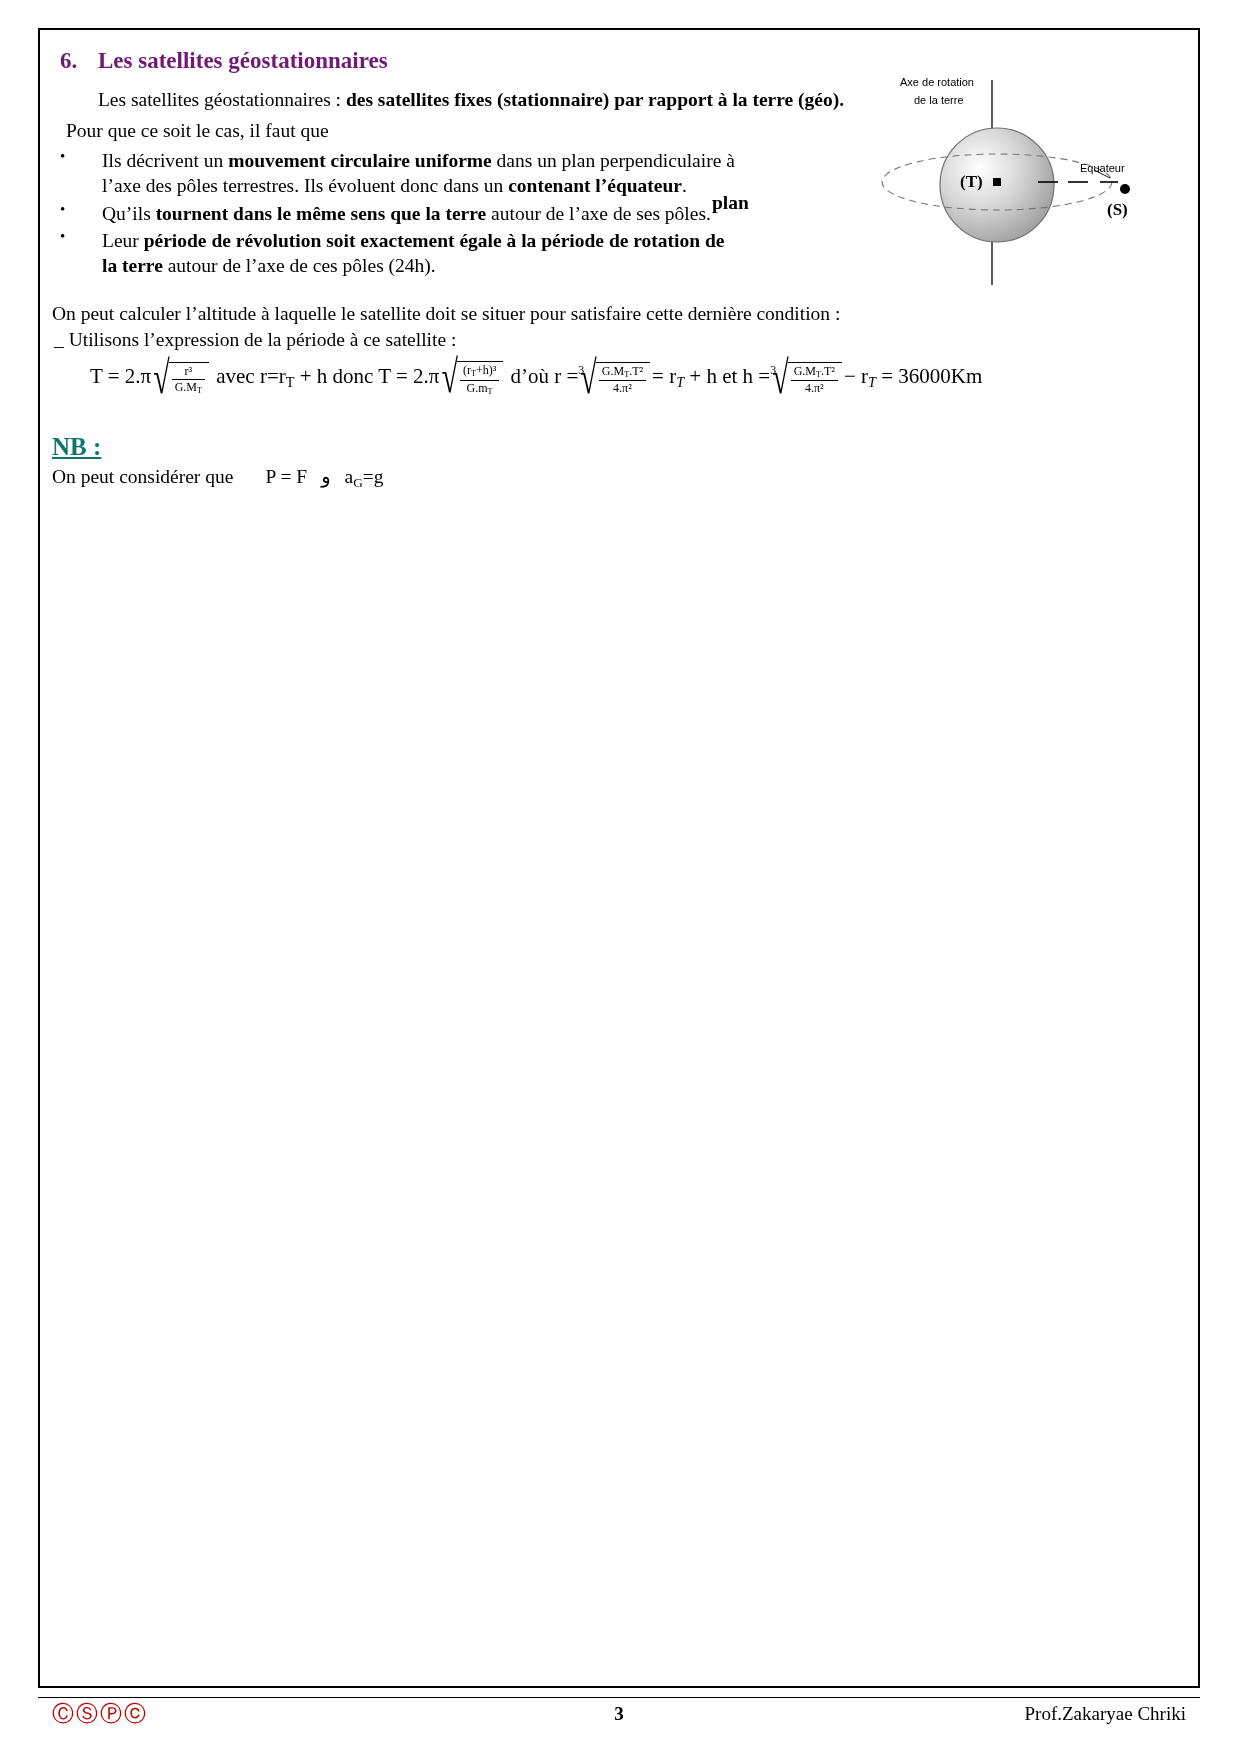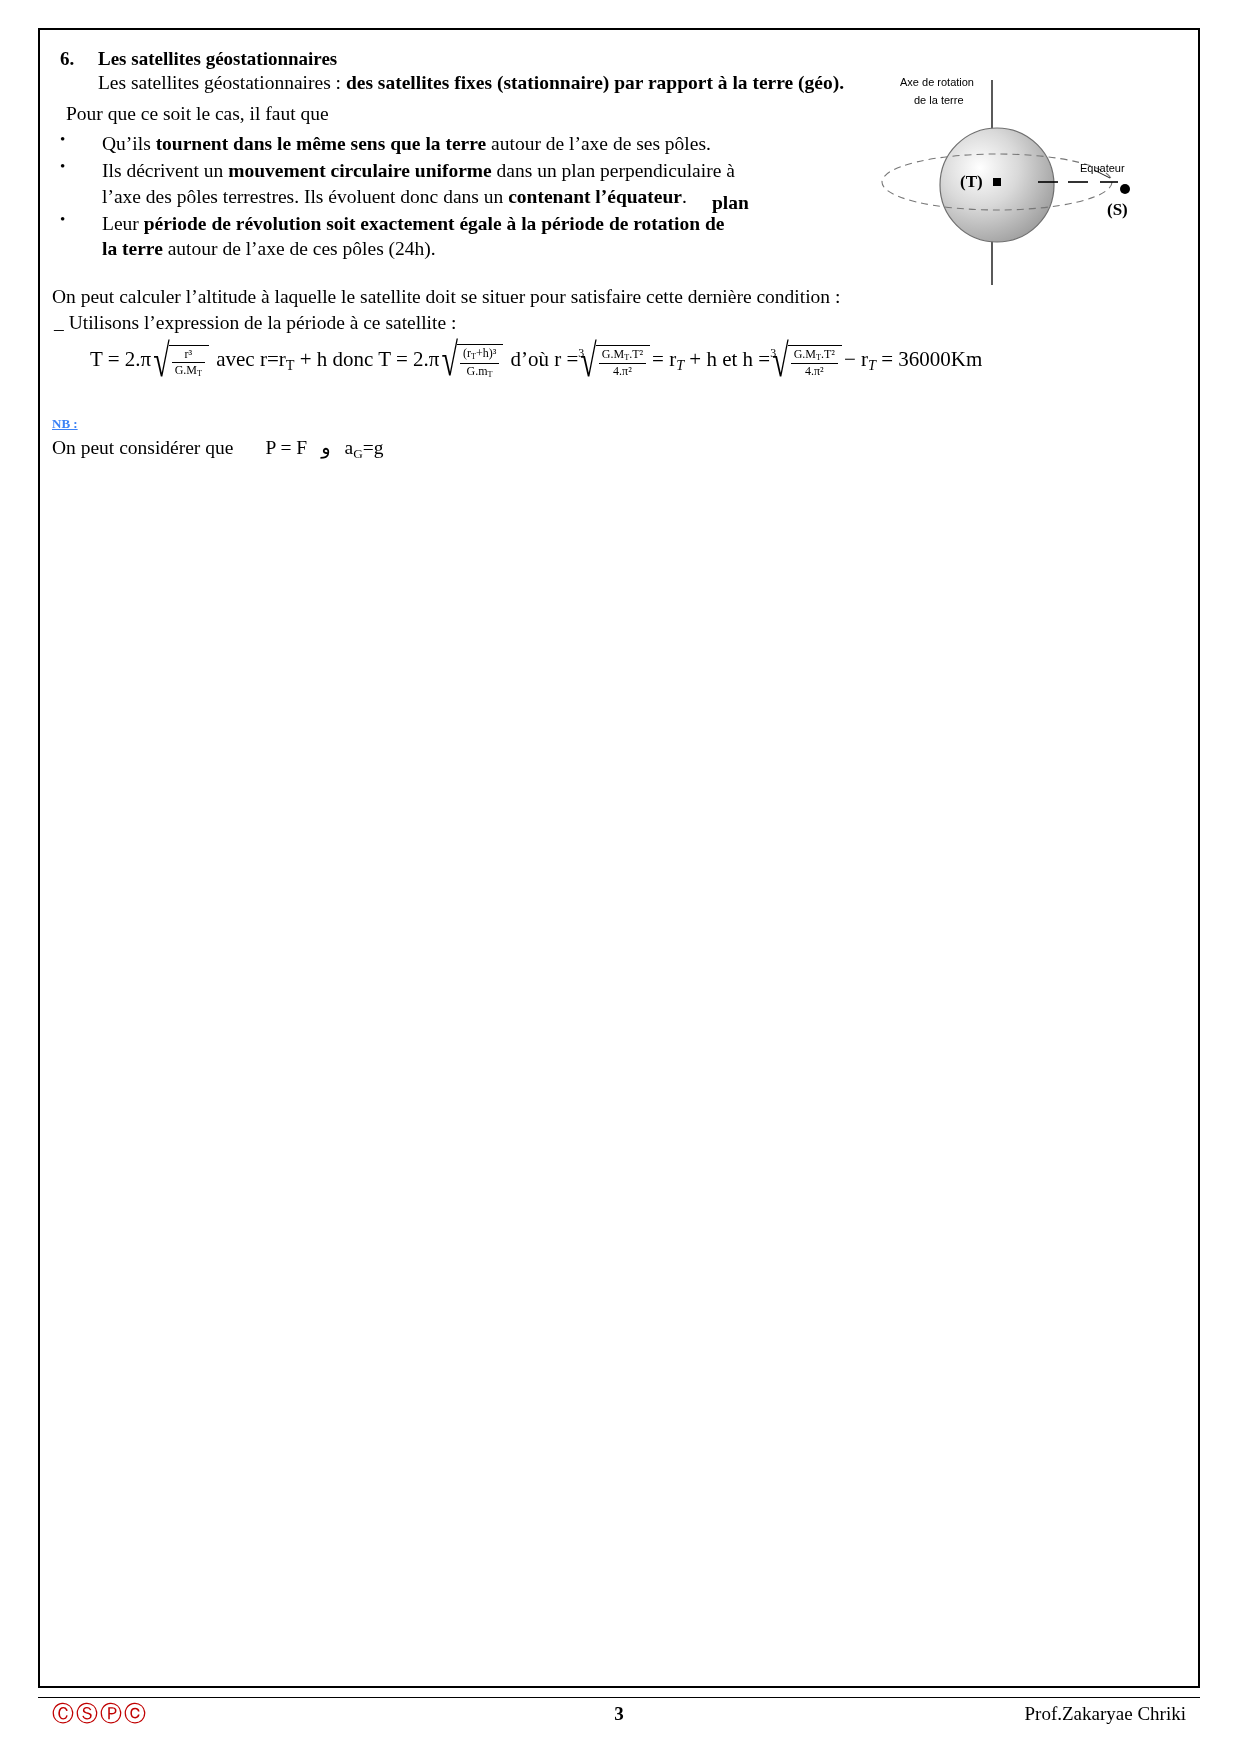--- a/index.html
+++ b/index.html
@@ -29,24 +29,24 @@
     border: 2px solid #000000;
     box-sizing: border-box;
   }
   .content {
     position: absolute;
     left: 52px;
     top: 42px;
     width: 1130px;
   }
   .section-title {
-    color: #000000;
-    font-weight: bold;
-    font-size: 19px;
-    margin: 6px 0 1px 0;
+    color: #701a75;
+    font-weight: bold;
+    font-size: 23px;
+    margin: 6px 0 14px 0;
     padding-left: 8px;
   }
   .section-title .num {
     display: inline-block;
     width: 38px;
   }
   .para {
     font-size: 19.5px;
     line-height: 1.28;
     padding-left: 14px;
@@ -149,23 +149,23 @@
   sub { font-size: 0.68em; vertical-align: -0.28em; }
   .cube-idx {
     font-size: 12px;
     vertical-align: 0.85em;
     margin-right: -6px;
   }
   .italic-r { font-style: italic; }
 
   .nb {
     margin-top: 36px;
-    color: #3b82f6;
-    font-weight: bold;
-    font-size: 13px;
+    color: #0f766e;
+    font-weight: bold;
+    font-size: 25px;
     text-decoration: underline;
   }
   .nb-line {
     margin-top: 4px;
     font-size: 19.5px;
   }
   .nb-line .gap1 { display: inline-block; width: 32px; }
   .nb-line .gap2 { display: inline-block; width: 14px; }
 
   .footer {
@@ -235,24 +235,24 @@
     </div>
 
     <p class="para indent-block">
       <span>Les satellites géostationnaires : </span><b>des satellites fixes (stationnaire) par rapport à la terre (géo).</b>
     </p>
 
     <p class="para" style="margin-top:6px;">Pour que ce soit le cas, il faut que</p>
 
     <ul class="bullets">
       <li>
-        <span>Qu’ils </span><b>tournent dans le même sens que la terre</b><span> autour de l’axe de ses pôles.</span>
+        <span>Ils décrivent un </span><b>mouvement circulaire uniforme</b><span> dans un plan perpendiculaire à l’axe des pôles terrestres. Ils évoluent donc dans un </span><b>contenant l’équateur</b><span>.</span>
       </li>
       <li>
-        <span>Ils décrivent un </span><b>mouvement circulaire uniforme</b><span> dans un plan perpendiculaire à l’axe des pôles terrestres. Ils évoluent donc dans un </span><b>contenant l’équateur</b><span>.</span>
+        <span>Qu’ils </span><b>tournent dans le même sens que la terre</b><span> autour de l’axe de ses pôles.</span>
       </li>
       <li>
         <span>Leur </span><b>période de révolution soit exactement égale à la période de rotation de la terre</b><span> autour de l’axe de ces pôles (24h).</span>
       </li>
     </ul>
 
     <div class="plan-word">plan</div>
 
     <div class="figure">
       <svg width="330" height="220" viewBox="0 0 330 220">

